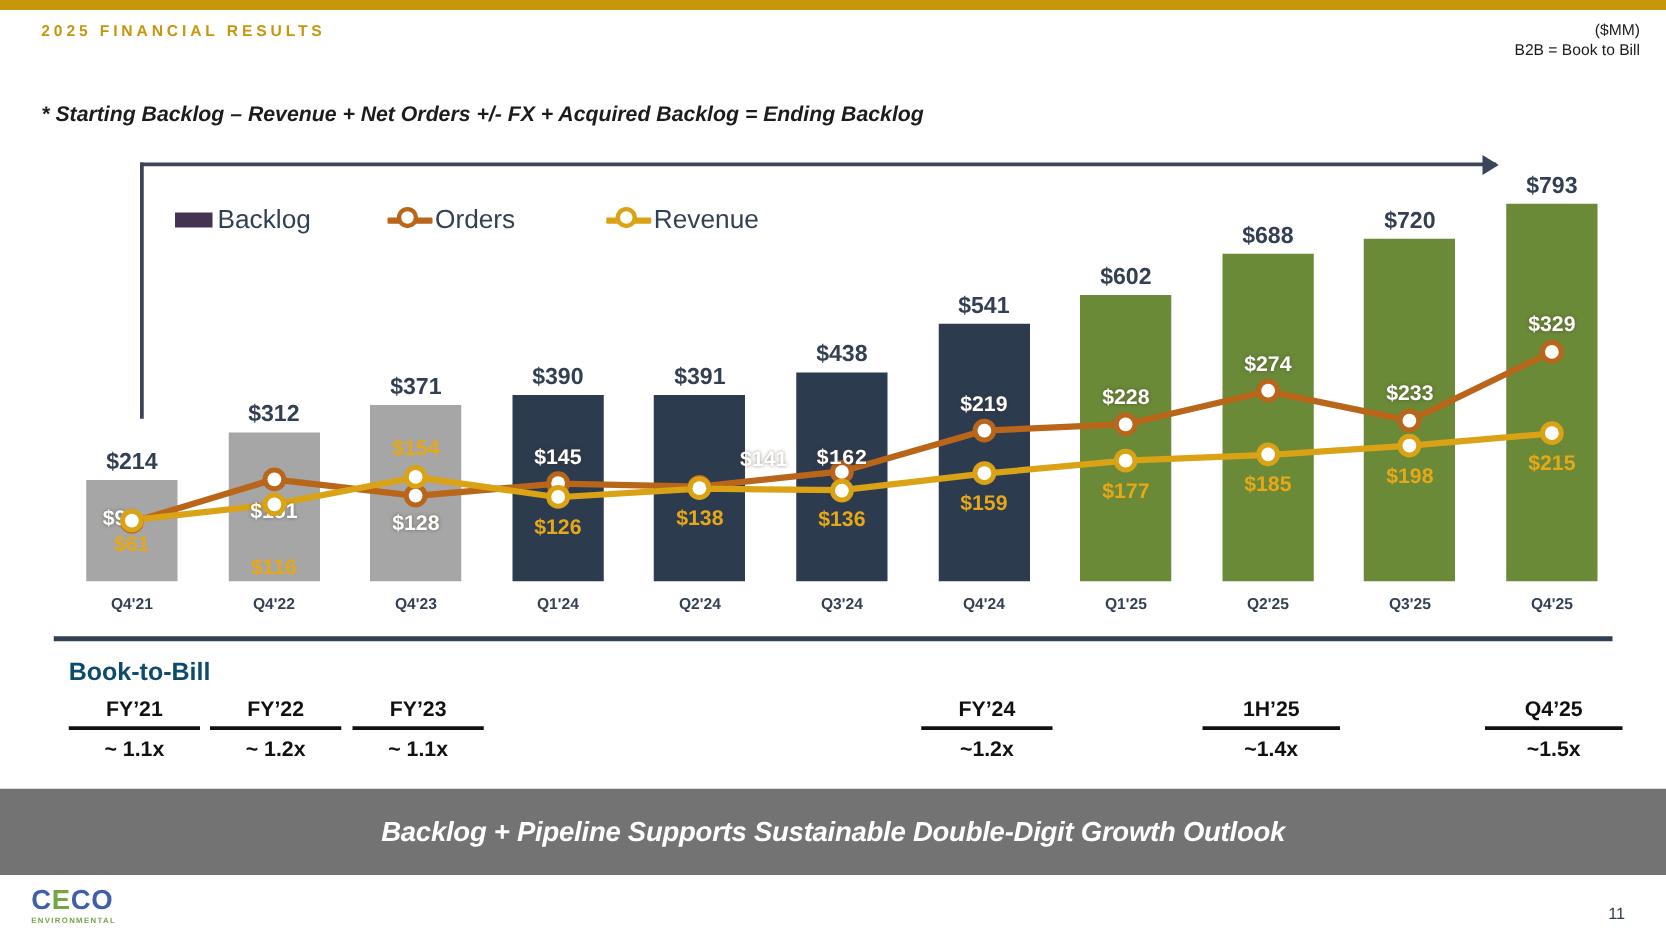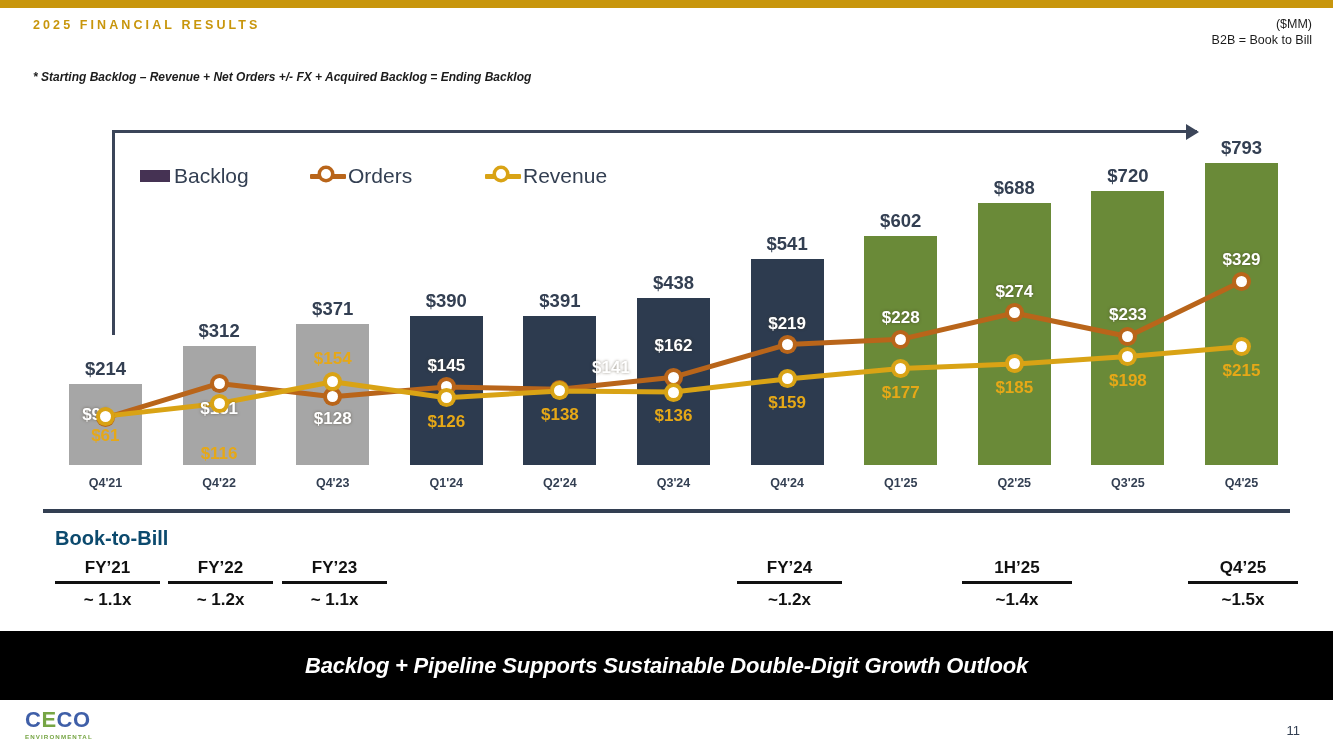--- a/index.html
+++ b/index.html
@@ -21,22 +21,22 @@
     position:absolute;left:33px;top:18px;
     font-size:12.5px;font-weight:bold;letter-spacing:3.1px;
     color:#c8960c;
   }
   .title{
     position:absolute;left:31px;top:34px;
     font-size:34px;font-weight:bold;color:#333f52;
     letter-spacing:-0.4px;
   }
   .subtitle{
-    position:absolute;left:33px;top:70px;
-    font-size:12px;font-style:italic;font-weight:bold;color:#1c1c1c;
+    position:absolute;left:33px;top:82px;
+    font-size:17px;font-style:italic;font-weight:bold;color:#1c1c1c;
   }
   .unit-note{
     position:absolute;right:21px;top:16px;
     text-align:right;font-size:12.5px;color:#1c1c1c;line-height:1.28;
   }
 
   
   .bracket-v{position:absolute;left:112px;top:130px;width:3px;height:205px;background:#3b4559;}
   .bracket-h{position:absolute;left:112px;top:130px;width:1085px;height:3px;background:#3b4559;}
   .bracket-arrow{
@@ -93,21 +93,21 @@
   .btb-title{
     position:absolute;left:55px;top:527px;font-size:20px;font-weight:bold;color:#0c4a6e;
   }
   .btb-cell{position:absolute;text-align:center;}
   .btb-cell .top{font-size:17px;font-weight:bold;color:#111;padding-bottom:2px;}
   .btb-cell .rule{height:3px;background:#111;margin:1px 0 3px 0;}
   .btb-cell .bot{font-size:17px;font-weight:bold;color:#111;padding-top:3px;}
 
   
   .banner{
-    position:absolute;left:0;top:631px;width:1333px;height:69px;background:#000000;
+    position:absolute;left:0;top:631px;width:1333px;height:69px;background:#737373;
     display:flex;align-items:center;justify-content:center;
   }
   .banner span{
     font-size:22px;font-weight:bold;font-style:italic;color:#ffffff;letter-spacing:-0.2px;
   }
 
   
   .logo{position:absolute;left:25px;top:709px;}
   .logo .word{font-size:22px;font-weight:bold;letter-spacing:0.5px;line-height:1;}
   .logo .word .b{color:#3f5fa8;}
@@ -197,21 +197,21 @@
       <div class="pt-label orders" style="left: -4.5px; top: 404.857px; width: 115px; text-align: right;">$91</div>
       <div class="marker orders" style="left: 213.6px; top: 377.977px;"></div>
       <div class="pt-label orders" style="left: 149.1px; top: 399.477px; width: 140px;">$151</div>
       <div class="marker orders" style="left: 327.2px; top: 391.156px;"></div>
       <div class="pt-label orders" style="left: 262.7px; top: 408.656px; width: 140px;">$128</div>
       <div class="marker orders" style="left: 440.8px; top: 381.415px;"></div>
       <div class="pt-label orders" style="left: 376.3px; top: 355.915px; width: 140px;">$145</div>
       <div class="marker orders" style="left: 554.4px; top: 383.707px;"></div>
       <div class="pt-label orders" style="left: 489.9px; top: 358.207px; width: 140px; text-align: right;">$141</div>
       <div class="marker orders" style="left: 668px; top: 371.674px;"></div>
-      <div class="pt-label orders" style="left: 603.5px; top: 336px; width: 140px;">$162</div>
+      <div class="pt-label orders" style="left: 603.5px; top: 358px; width: 140px; font-family: Liberation Mono, monospace;">$162</div>
       <div class="marker orders" style="left: 781.6px; top: 339.013px;"></div>
       <div class="pt-label orders" style="left: 717.1px; top: 313.513px; width: 140px;">$219</div>
       <div class="marker orders" style="left: 895.2px; top: 333.856px;"></div>
       <div class="pt-label orders" style="left: 830.7px; top: 308.356px; width: 140px;">$228</div>
       <div class="marker orders" style="left: 1008.8px; top: 307.498px;"></div>
       <div class="pt-label orders" style="left: 944.3px; top: 281.998px; width: 140px;">$274</div>
       <div class="marker orders" style="left: 1122.4px; top: 330.991px;"></div>
       <div class="pt-label orders" style="left: 1057.9px; top: 305.491px; width: 140px;">$233</div>
       <div class="marker orders" style="left: 1236px; top: 275.983px;"></div>
       <div class="pt-label orders" style="left: 1171.5px; top: 250.483px; width: 140px;">$329</div>

